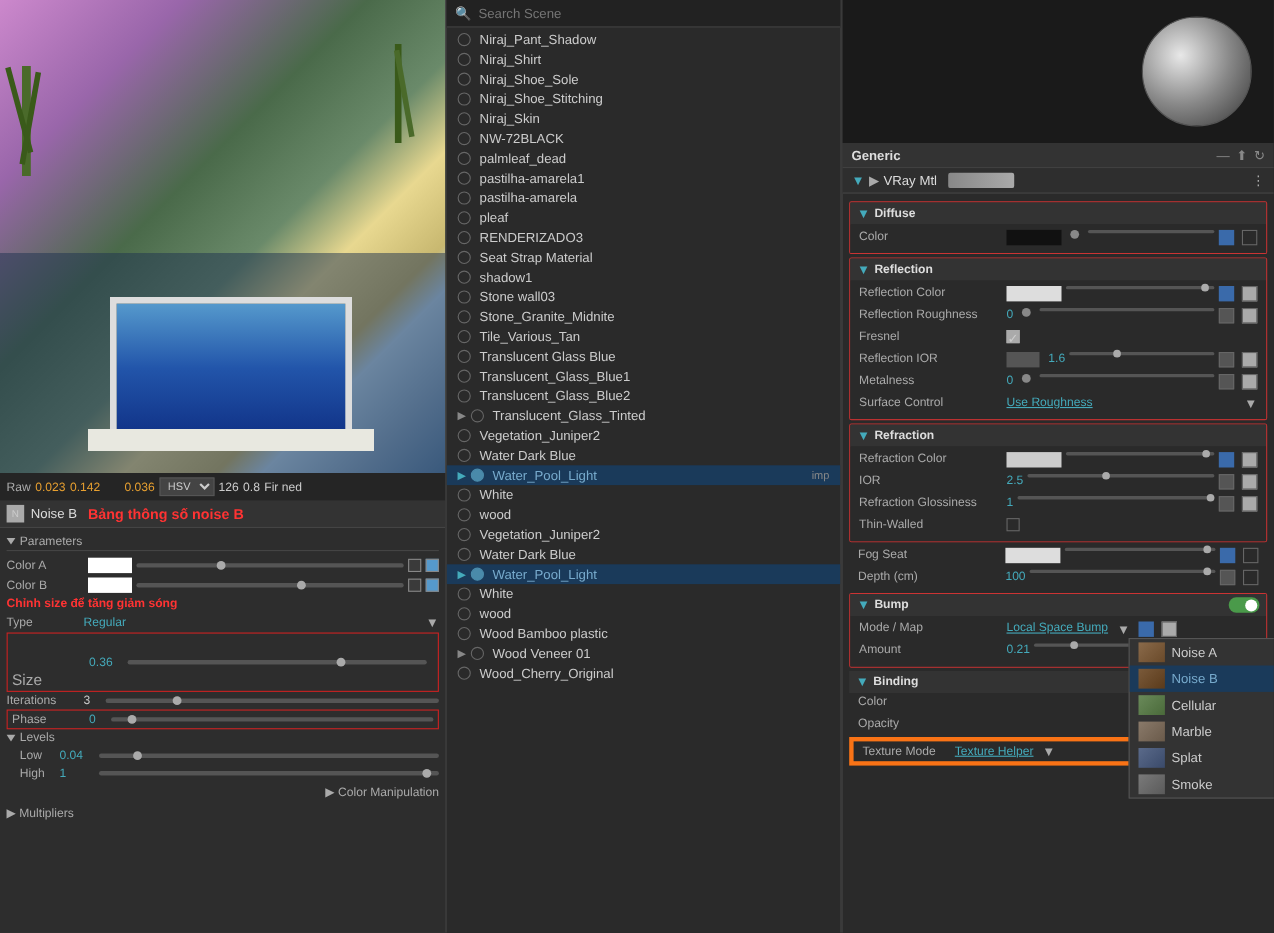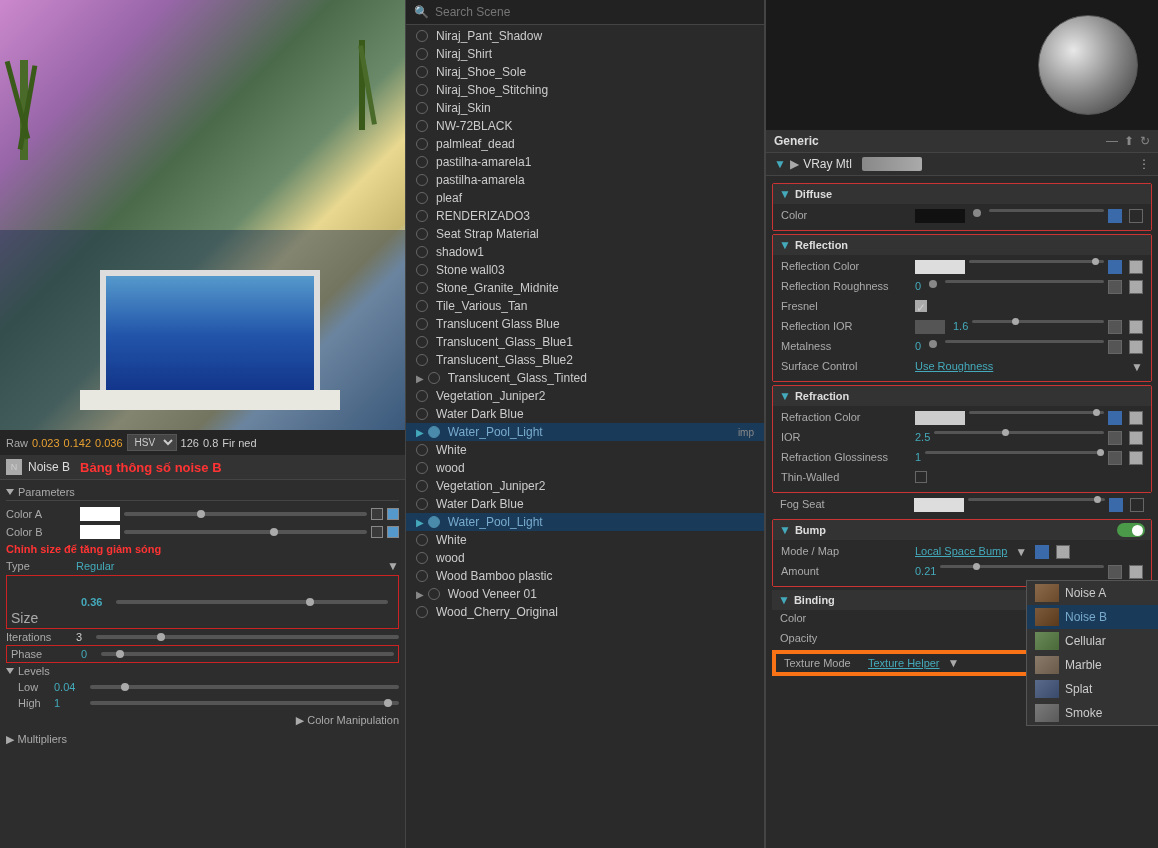--- a/index.html
+++ b/index.html
@@ -14,21 +14,21 @@
     .pool-scene { width: 100%; height: 100%; position: relative; }
     .sky-bg { position: absolute; top: 0; left: 0; right: 0; height: 80px; background: linear-gradient(180deg, #cc88cc 0%, #aa66aa 100%); }
 
     .left-bottom { width: 405px; flex: 1; background: #2d2d2d; overflow: hidden; }
 
     
     .raw-bar { display: flex; align-items: center; padding: 4px 6px; background: #252525; gap: 4px; font-size: 11px; }
     .raw-label { color: #aaa; }
     .raw-val1 { color: #e8a030; }
     .raw-val2 { color: #e8a030; }
-    .raw-val3 { color: #e8a030; }
+    .raw-val3 { color: #e8a030; margin-left: 18px; }
     .hsv-dropdown { background: #444; color: #ccc; border: 1px solid #555; padding: 1px 3px; font-size: 10px; }
     .raw-val4 { color: #ccc; }
     .raw-val5 { color: #ccc; }
     .raw-fire { color: #ccc; }
 
     .noise-b-header { display: flex; align-items: center; padding: 4px 6px; background: #333; border-bottom: 1px solid #444; }
     .noise-b-icon { width: 16px; height: 16px; background: #aaa; margin-right: 6px; display: flex; align-items: center; justify-content: center; font-size: 9px; }
     .noise-b-title { color: #ddd; font-size: 12px; }
     .annotation-noise { color: #ff3333; font-size: 13px; font-weight: bold; margin-left: 10px; }
 
@@ -173,21 +173,21 @@
         <div style="color:#ff3333;font-size:11px;font-weight:bold;padding:2px 0 2px 0;">Chỉnh size để tăng giảm sóng</div>
 
         <div class="type-row">
           <span class="type-label">Type</span>
           <span class="type-val">Regular</span>
           <span style="margin-left:auto;color:#aaa;">▼</span>
         </div>
 
         <div style="display:flex;align-items:center;padding:2px 4px;border:1px solid #cc2222;">
           <span style="width:70px;color:#aaa;font-size:14px;margin-top:32px;">Size</span>
-          <span style="color:#4ab;font-size:11px;width:35px;font-weight:bold;">0.36</span>
+          <span style="color:#4ab;font-size:11px;width:35px;">0.36</span>
           <div style="flex:1;height:4px;background:#555;border-radius:2px;position:relative;margin-right:6px;">
             <div style="position:absolute;width:8px;height:8px;background:#aaa;border-radius:50%;top:-2px;left:70%;"></div>
           </div>
         </div>
 
         <div style="display:flex;align-items:center;padding:2px 0;">
           <span style="width:70px;color:#aaa;font-size:11px;">Iterations</span>
           <span style="color:#ccc;font-size:11px;width:20px;">3</span>
           <div style="flex:1;height:4px;background:#555;border-radius:2px;position:relative;">
             <div style="position:absolute;width:8px;height:8px;background:#aaa;border-radius:50%;top:-2px;left:20%;"></div>
@@ -546,20 +546,29 @@
       <div style="margin:3px 6px;">
         <div class="mat-row">
           <span class="mat-label">Fog Seat</span>
           <span class="mat-color-swatch" style="background:#ddd;"></span>
           <div class="mat-slider" style="flex:1;">
               <div class="mat-thumb" style="right:4px;left:auto;"></div>
             </div>
           <div style="width:14px;height:14px;background:#3a6aaa;"></div>
           <div style="width:14px;height:14px;border:1px solid #666;margin-left:3px;"></div>
         </div>
+        <div class="mat-row">
+          <span class="mat-label">Depth (cm)</span>
+          <span class="mat-val-blue">100</span>
+          <div class="mat-slider" style="flex:1;">
+              <div class="mat-thumb" style="right:4px;left:auto;"></div>
+            </div>
+          <div style="width:14px;height:14px;background:#555;border:1px solid #666;"></div>
+          <div style="width:14px;height:14px;border:1px solid #666;margin-left:3px;"></div>
+        </div>
       </div>
 
       <div class="bump-section">
         <div class="mat-section-header" style="display:flex;align-items:center;">
           <span style="color:#4ab;margin-right:4px;">▼</span>
           <span class="mat-section-title">Bump</span>
           <div style="margin-left:auto;width:28px;height:14px;background:#4a9a4a;border-radius:7px;position:relative;">
             <div style="position:absolute;right:2px;top:1.5px;width:11px;height:11px;background:white;border-radius:50%;"></div>
           </div>
         </div>

